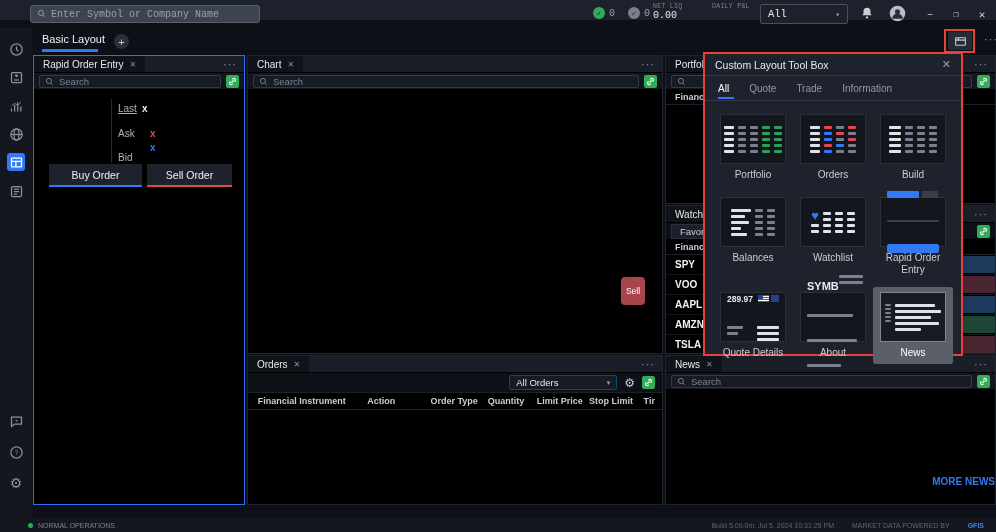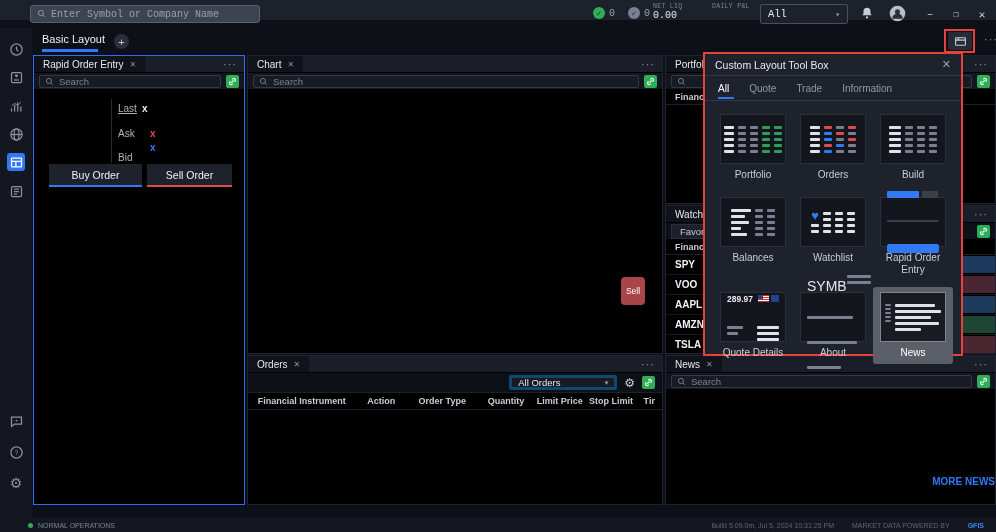--- a/index.html
+++ b/index.html
@@ -52,21 +52,21 @@
 
   
   .roe { border:1px solid #2f6df6; }
   .roe-vline { position:absolute; left:77px; top:43px; width:1px; height:64px; background:#262b36; }
   .fld { position:absolute; font-size:10px; color:#aeb4bf; }
   .fldv { position:absolute; font-size:10px; font-weight:bold; }
   .obtn { position:absolute; top:108px; height:23px; background:#1e222d; display:flex; align-items:center; justify-content:center; font-size:10.5px; color:#f0f1f4; border-bottom:2px solid; }
 
   
   .ord-filter { height:20px; background:#0d1017; display:flex; align-items:center; justify-content:flex-end; gap:7px; padding:0 7px; border-bottom:1px solid #1c202a; }
-  .ord-select { width:108px; height:15px; border:3px solid #0c4a6e; border-radius:2px; background:#171b24; display:flex; align-items:center; padding:0 6px; font-size:9.5px; color:#e6e8ee; }
+  .ord-select { width:108px; height:15px; border:1px solid #0c4a6e; border-radius:2px; background:#171b24; display:flex; align-items:center; padding:0 6px; font-size:9.5px; color:#e6e8ee; }
   .ord-select .arr { margin-left:auto; color:#9aa0ab; font-size:7px; }
   .gear { color:#c8ccd4; font-size:12px; line-height:1; }
   .ord-cols { height:17px; display:flex; align-items:center; font-size:9px; font-weight:bold; color:#c8ccd4; border-bottom:1px solid #1c202a; }
   .ord-cols div { text-align:center; white-space:nowrap; overflow:hidden; }
 
   
   .chip { background:#1c202b; border:1px solid #2a2f3a; font-size:9.5px; color:#c8ccd4; padding:1px 8px; }
   .wl-colhead { height:15px; display:flex; align-items:center; padding:0 9px; font-size:9px; font-weight:bold; color:#c8ccd4; border-bottom:1px solid #1c202a; white-space:nowrap; }
   .wl-row { height:20px; display:flex; align-items:center; padding-left:9px; font-size:10px; font-weight:bold; color:#f0f1f4; border-bottom:1px solid #14171f; position:relative; }
   .wl-cell { position:absolute; right:0; top:1px; width:56px; height:17px; border-radius:1px; }
@@ -296,21 +296,21 @@
       <span class="gear">⚙</span>
       <span class="linkic">
           <svg viewBox="0 0 24 24" fill="none" stroke="#fff" stroke-width="3">
             <path d="M9 15l6-6M11.5 6.5L13 5a4 4 0 0 1 5.7 5.7L17 12M12.5 17.5L11 19a4 4 0 0 1-5.7-5.7L7 12"></path>
           </svg>
         </span>
     </div>
     <div class="ord-cols">
       <div style="width:118px;">Financial Instrument</div>
       <div style="width:56px;">Action</div>
-      <div style="width:78px;">Order Type</div>
+      <div style="width:78px;text-align:right;">Order Type</div>
       <div style="width:62px;">Quantity</div>
       <div style="width:56px;text-align:center;">Limit Price</div>
       <div style="width:56px;">Stop Limit</div>
       <div style="width:28px;">Tir</div>
     </div>
   </div>
 
   <div class="panel" style="left:665px; top:55px; width:331px; height:149px;">
     <div class="phead">
       <div class="ptab">
@@ -612,21 +612,21 @@
             </div>
           </div>
         </div>
         <div class="tlabel">Quote Details</div>
       </div>
 
       <div class="tbx-cell">
         <div class="tile">
           <div class="tstack" style="width:52px;">
             <div style="display:flex; width:100%; align-items:center;">
-              <span style="font-size:14px; font-weight:normal; color:#e6e8ee;margin-top:12px;">SYMB</span>
+              <span style="font-size:11px; font-weight:bold; color:#e6e8ee;margin-top:12px;">SYMB</span>
               <div class="tcol" style="margin-left:auto;">
                   <i class="b c-gr" style="width:24px;"></i>
                   <i class="b c-gr" style="width:24px;"></i>
                 </div>
             </div>
             <i class="b c-gr" style="width:46px;"></i>
             <i class="b c-gr" style="width:50px;"></i>
             <i class="b c-gr" style="width:34px;"></i>
           </div>
         </div>

